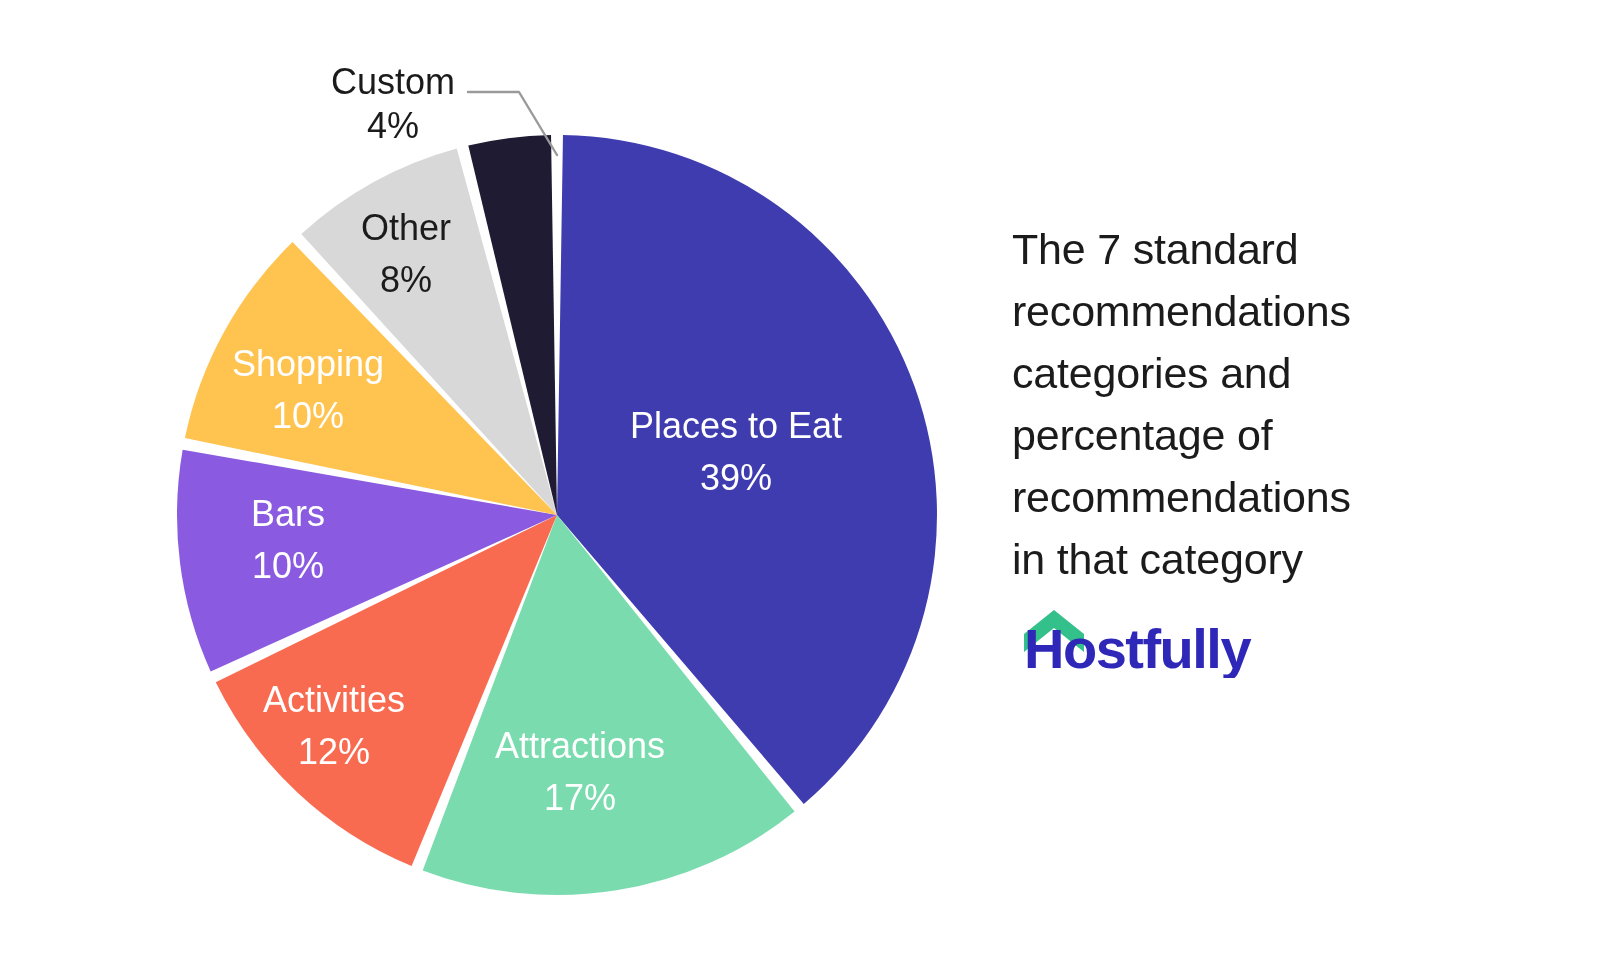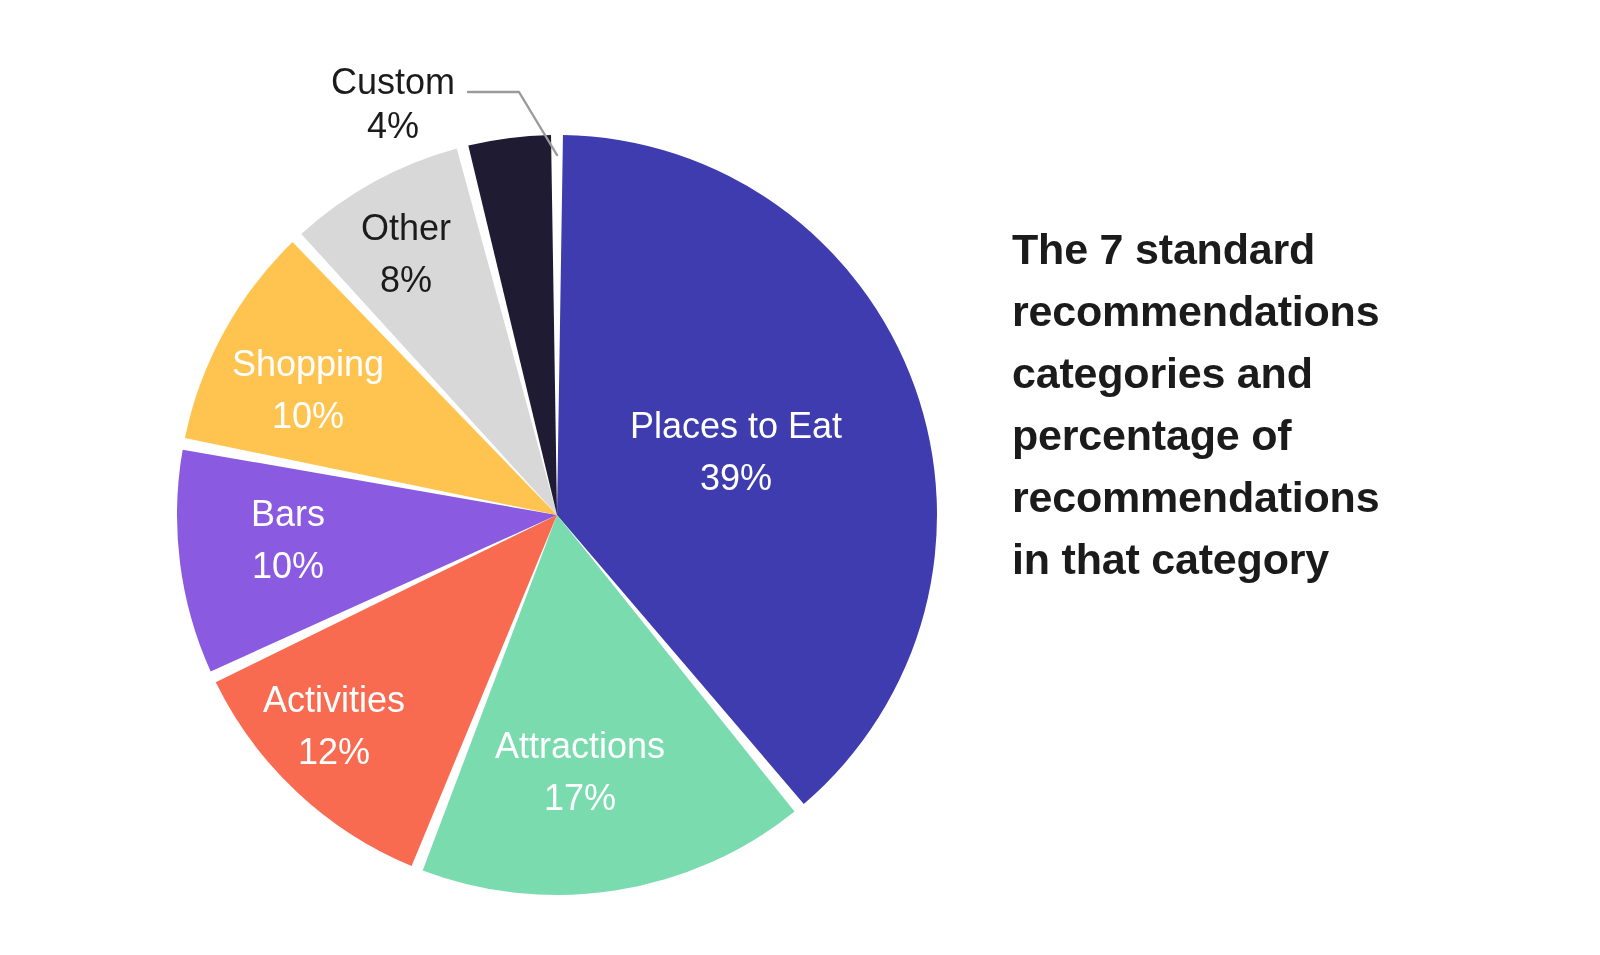--- a/index.html
+++ b/index.html
@@ -57,21 +57,21 @@
 
   
   #caption-block {
     position: absolute;
     left: 1012px;
     top: 218px;
     width: 470px;
   }
   #caption-text {
     font-family: "Liberation Sans", sans-serif;
-    font-weight: 700;
+    font-weight: 400;
     font-size: 43px;
     line-height: 62px;
     color: #1b1b1b;
     letter-spacing: -0.2px;
     white-space: pre-line;
   }
 
   
   #logo {
     position: absolute;
@@ -148,14 +148,20 @@
 
   <div id="caption-block">
     <div id="caption-text">The 7 standard
 recommendations
 categories and
 percentage of
 recommendations
 in that category</div>
   </div>
 
+  <div id="logo">
+    <svg viewBox="0 0 300 80" width="300" height="80">
+      <path d="M14 36 L44 12 L74 36 L74 54 L44 30 L14 54 Z" fill="#33C08A"></path>
+      <text class="logo-wordmark" x="14" y="70" fill="#2E27B8">Hostfully</text>
+    </svg>
+  </div>
 
 </div>
 
 </body></html>

